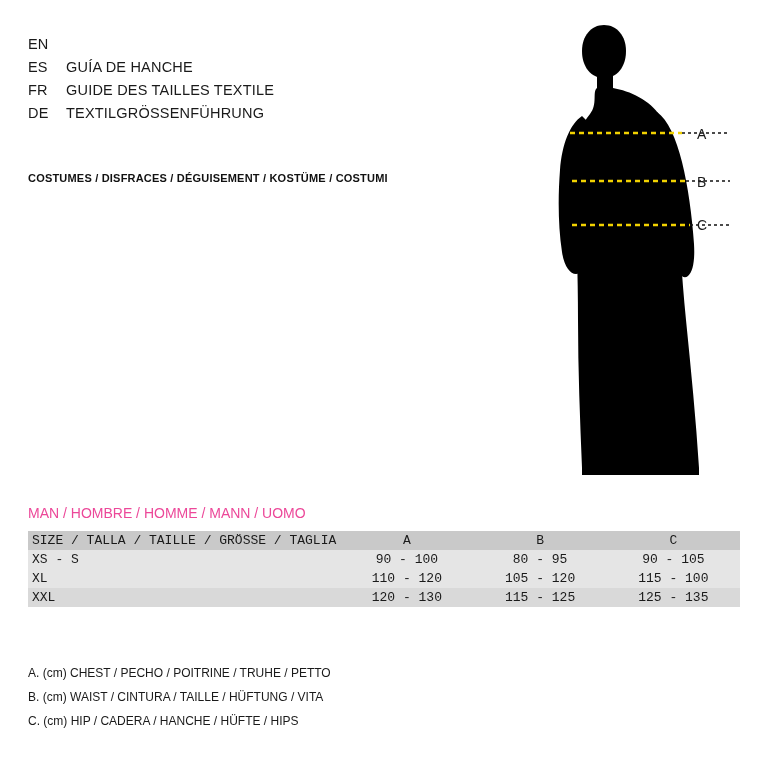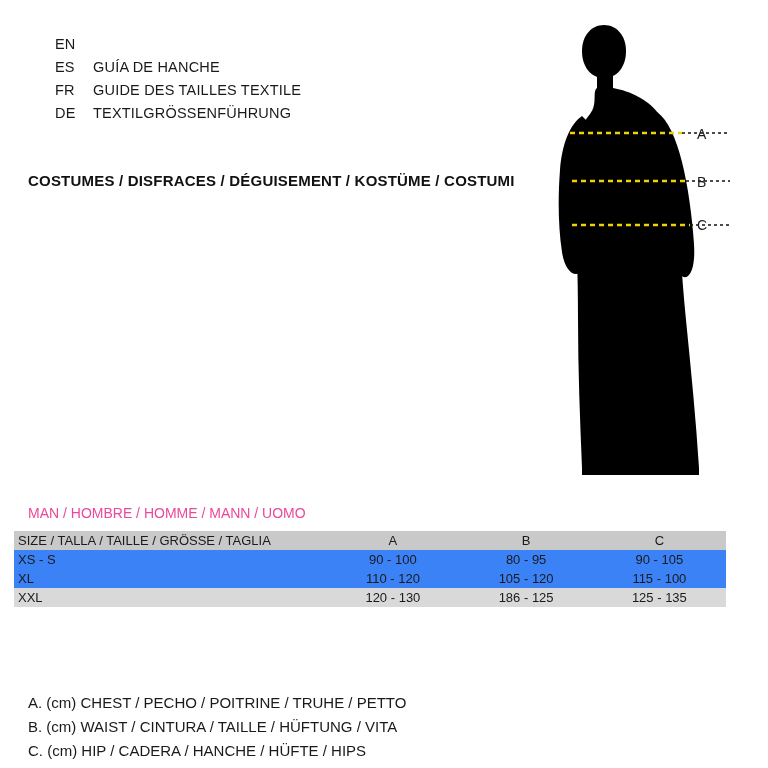--- a/index.html
+++ b/index.html
@@ -27,36 +27,35 @@
     left: 28px;
     top: 36px;
     width: 420px;
   }
   .lang-row {
     display: flex;
     align-items: baseline;
     height: 23px;
     font-size: 14.5px;
     letter-spacing: 0.2px;
-    margin-left: 27px;
   }
   .lang-code {
     width: 38px;
     flex: 0 0 38px;
     color: #1a1a1a;
   }
   .lang-text {
     color: #1a1a1a;
   }
 
   .costumes-line {
     position: absolute;
     left: 28px;
     top: 172px;
-    font-size: 15px;
+    font-size: 11px;
     font-weight: bold;
     letter-spacing: 0.2px;
     color: #111;
   }
 
   
   .figure-wrap {
     position: absolute;
     left: 500px;
     top: 20px;
@@ -77,25 +76,26 @@
   
   .table-title {
     position: absolute;
     left: 28px;
     top: 505px;
     font-size: 14px;
     color: #ec4899;
   }
   table.size-table {
     position: absolute;
-    left: 14px;
+    left: 28px;
     top: 531px;
     width: 712px;
     border-collapse: collapse;
     font-size: 13px;
+    font-family: Liberation Mono, monospace;
   }
   table.size-table th,
   table.size-table td {
     padding: 0;
     height: 19px;
     font-weight: normal;
     color: #1a1a1a;
     vertical-align: middle;
   }
   table.size-table thead tr {
@@ -103,36 +103,36 @@
   }
   table.size-table thead th.col-size {
     text-align: left;
     padding-left: 4px;
     width: 310px;
   }
   table.size-table thead th.col-m {
     text-align: center;
     width: 134px;
   }
-  table.size-table tbody tr.odd { background: #3b82f6; }
+  table.size-table tbody tr.odd { background: #e5e5e5; }
   table.size-table tbody tr.even { background: #d9d9d9; }
   table.size-table tbody td.col-size {
     text-align: left;
     padding-left: 4px;
   }
   table.size-table tbody td.col-m {
     text-align: center;
   }
 
   
   .legend {
     position: absolute;
     left: 28px;
-    top: 691px;
-    font-size: 15px;
+    top: 661px;
+    font-size: 12px;
   }
   .legend-row {
     height: 24px;
     line-height: 24px;
     color: #1a1a1a;
   }
 </style>
 </head>
 <body>
 
@@ -236,21 +236,21 @@
       </tr>
       <tr class="odd">
         <td class="col-size">XL</td>
         <td class="col-m">110 - 120</td>
         <td class="col-m">105 - 120</td>
         <td class="col-m">115 - 100</td>
       </tr>
       <tr class="even">
         <td class="col-size">XXL</td>
         <td class="col-m">120 - 130</td>
-        <td class="col-m">186 - 125</td>
+        <td class="col-m">115 - 125</td>
         <td class="col-m">125 - 135</td>
       </tr>
     </tbody>
   </table>
 
   <div class="legend">
     <div class="legend-row">A. (cm) CHEST / PECHO / POITRINE / TRUHE / PETTO</div>
     <div class="legend-row">B. (cm) WAIST / CINTURA / TAILLE / HÜFTUNG / VITA</div>
     <div class="legend-row">C. (cm) HIP / CADERA / HANCHE / HÜFTE / HIPS</div>
   </div>

